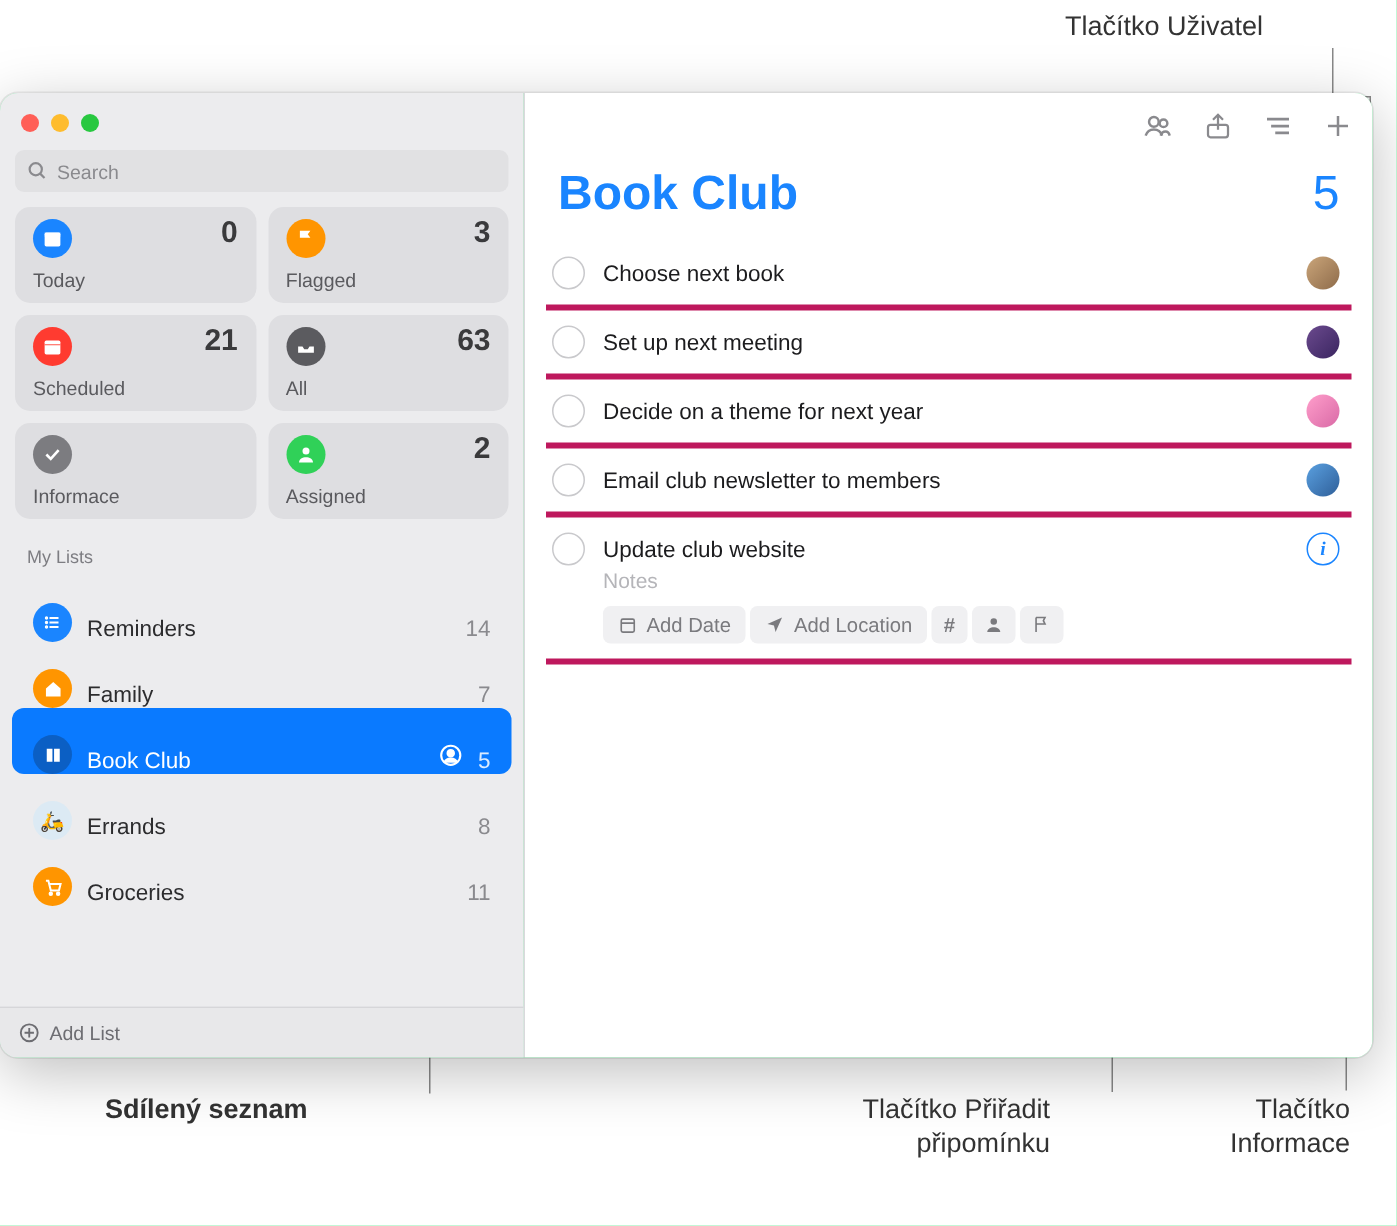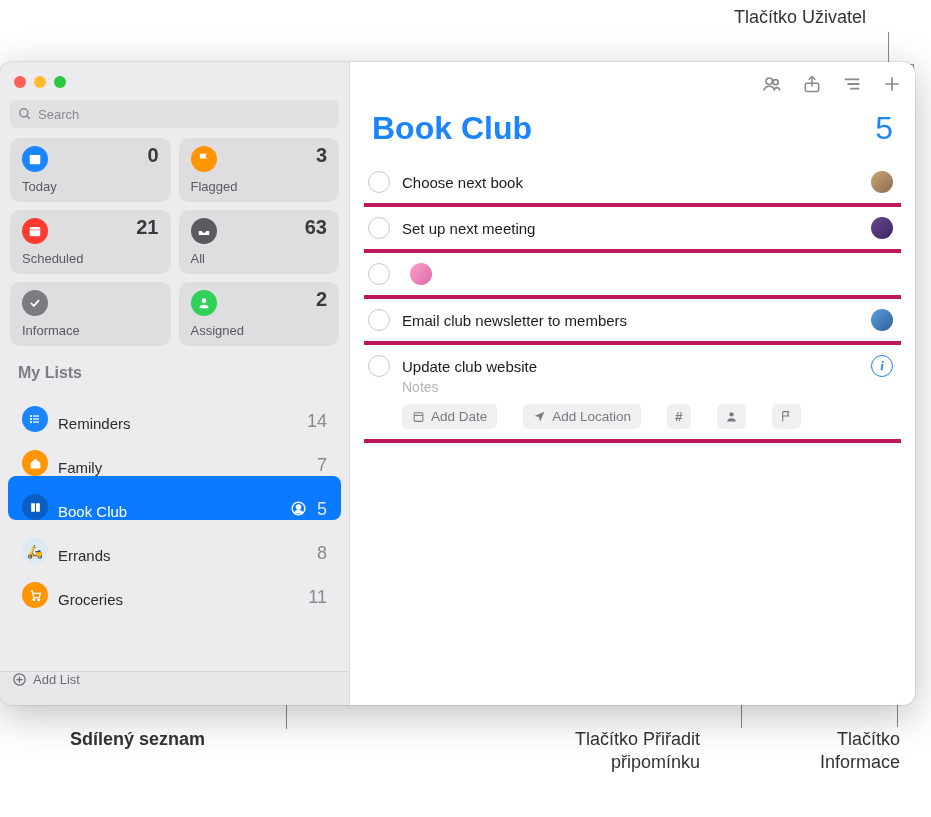--- a/index.html
+++ b/index.html
@@ -24,35 +24,35 @@
 .search svg { margin-right: 6px; }
 
 .smart-grid { display: grid; grid-template-columns: 1fr 1fr; gap: 8px; padding: 0 10px 10px; }
 .smart { background: #dedee1; border-radius: 10px; padding: 8px 12px 10px; position: relative; min-height: 64px; }
 .smart .count { position: absolute; top: 6px; right: 12px; font-size: 20px; font-weight: 700; color: #3a3a3c; }
 .smart .label { position: absolute; bottom: 8px; left: 12px; font-size: 13px; color: #5a5a5e; }
 .smart-icon { width: 26px; height: 26px; border-radius: 50%; display:flex; align-items:center; justify-content:center; color:#fff; }
 .si-blue{background:#1a85ff;} .si-orange{background:#ff9500;} .si-red{background:#ff3b30;}
 .si-dark{background:#5b5b5f;} .si-grey{background:#7c7c80;} .si-green{background:#30d158;}
 
-.section-title { padding: 8px 18px 6px; font-size: 16px; color: #7d7d82; font-weight: 700; }
+.section-title { padding: 8px 18px 6px; font-size: 12px; color: #7d7d82; font-weight: 400; }
 
 .lists { flex: 1; overflow: hidden; position: relative; }
 .list-row { display: flex; align-items: flex-end; height: 44px; padding: 0 14px; font-size: 15px; color: #2c2c2e; cursor: default; position: relative; border-radius: 8px; margin: 0 8px;}
 .list-row .licon { width: 26px; height: 26px; border-radius: 50%; margin-right: 10px; display:flex;align-items:center;justify-content:center;color:#fff;font-size:13px;}
 .list-row .lname { flex: 1; }
-.list-row .lcount { color:#8a8a8e; font-size:18px; }
+.list-row .lcount { color:#8a8a8e; font-size:15px; }
 .list-row.selected { background:#0a7aff; color:#fff; }
 .list-row.selected .lcount { color: rgba(255,255,255,0.85); }
 .list-row .share-badge { margin-right: 10px; }
 
 
 .fade { position:absolute; bottom:0; left:0; right:0; height:60px; background:linear-gradient(rgba(236,236,238,0), rgba(236,236,238,0.95)); pointer-events:none;}
 
-.add-list { height: 34px; border-top: 1px solid #d6d6d9; display:flex; padding: 0 12px; font-size:13px; color:#6d6d72; background:#e8e8ea; }
+.add-list { height: 34px; border-top: 1px solid #d6d6d9; display:flex; align-items:center; padding: 0 12px; font-size:13px; color:#6d6d72; background:#e8e8ea; }
 .add-list svg { margin-right: 6px; }
 
 
 .main { flex: 1; background:#fff; display:flex; flex-direction:column; position:relative; }
 .toolbar { height: 44px; display:flex; align-items:center; justify-content:flex-end; padding: 0 12px; gap: 18px; color:#888; }
 .toolbar .tb { width:22px; height:22px; display:flex; align-items:center; justify-content:center; cursor:pointer; }
 
 .list-header { display:flex; align-items:baseline; justify-content:space-between; padding: 4px 22px 14px; }
 .list-title { font-size: 32px; font-weight: 700; color:#1a85ff; }
 .list-big-count { font-size: 32px; font-weight: 300; color:#1a85ff; }
@@ -63,29 +63,29 @@
 .rem .circle { width:22px; height:22px; border:1.5px solid #c9c9cc; border-radius:50%; margin-right:12px; flex-shrink:0; cursor:pointer; }
 .rem .title { font-size:15px; color:#1c1c1e; flex:1; }
 .rem .avatar { width:22px; height:22px; border-radius:50%; margin-left:8px; }
 .av1{background:linear-gradient(135deg,#caa57a,#8e6b4a);} 
 .av2{background:linear-gradient(135deg,#6b4a8e,#3a2560);} 
 .av3{background:linear-gradient(135deg,#ff9ecb,#d96aa6);} 
 .av4{background:linear-gradient(135deg,#5aa0e0,#2f5f99);}
 .rem .info-btn { width:22px; height:22px; border:1.8px solid #1a85ff; border-radius:50%; color:#1a85ff; font-size:13px; font-weight:600; display:flex;align-items:center;justify-content:center; font-style:italic; font-family:Georgia,serif; cursor:pointer; }
 
 .rem-expanded .sub { margin-left:34px; font-size:14px; color:#b5b5b9; line-height:1.5; }
-.rem-expanded .actions { margin-left:34px; margin-top:6px; display:flex; gap:26px; }
+.rem-expanded .actions { margin-left:34px; margin-top:6px; display:flex; gap:3px; }
 .pill { background:#f0f0f2; border-radius:5px; padding:5px 10px; font-size:13.5px; color:#7a7a7e; display:inline-flex; align-items:center; gap:6px; cursor:pointer; }
 .pill.sq { padding:5px 8px; }
 
 </style>
 </head>
 <body>
 
-<div class="callout" style="top:6px; left:710px; width:180px; text-align:center;">Tlačítko Uživatel</div>
+<div class="callout" style="top:6px; left:710px; width:180px; text-align:left;">Tlačítko Uživatel</div>
 <div class="callout-line" style="left:888px; top:32px; width:1px; height:32px;"></div>
 <div class="callout-line" style="left:888px; top:64px; width:26px; height:1px;"></div>
 <div class="callout-line" style="left:913px; top:64px; width:1px; height:254px;"></div>
 <div class="callout-line" style="left:900px; top:317px; width:14px; height:1px;"></div>
 
 <div class="callout" style="top:728px; left:70px;font-weight:bold;">Sdílený seznam</div>
 <div class="callout-line" style="left:286px; top:649px; width:1px; height:80px;"></div>
 
 <div class="callout" style="top:728px; left:520px; white-space:pre-line; text-align:right; width:180px;">Tlačítko Přiřadit
 připomínku</div>
@@ -288,20 +288,21 @@
       <div class="rem">
         <div class="row1">
           <div class="circle"></div>
           <div class="title">Set up next meeting</div>
           <div class="avatar av2"></div>
         </div>
       </div>
       <div class="rem">
         <div class="row1">
           <div class="circle"></div>
+          <div class="title">Decide on a theme for next year</div>
           <div class="avatar av3"></div>
         </div>
       </div>
       <div class="rem">
         <div class="row1">
           <div class="circle"></div>
           <div class="title">Email club newsletter to members</div>
           <div class="avatar av4"></div>
         </div>
       </div>

